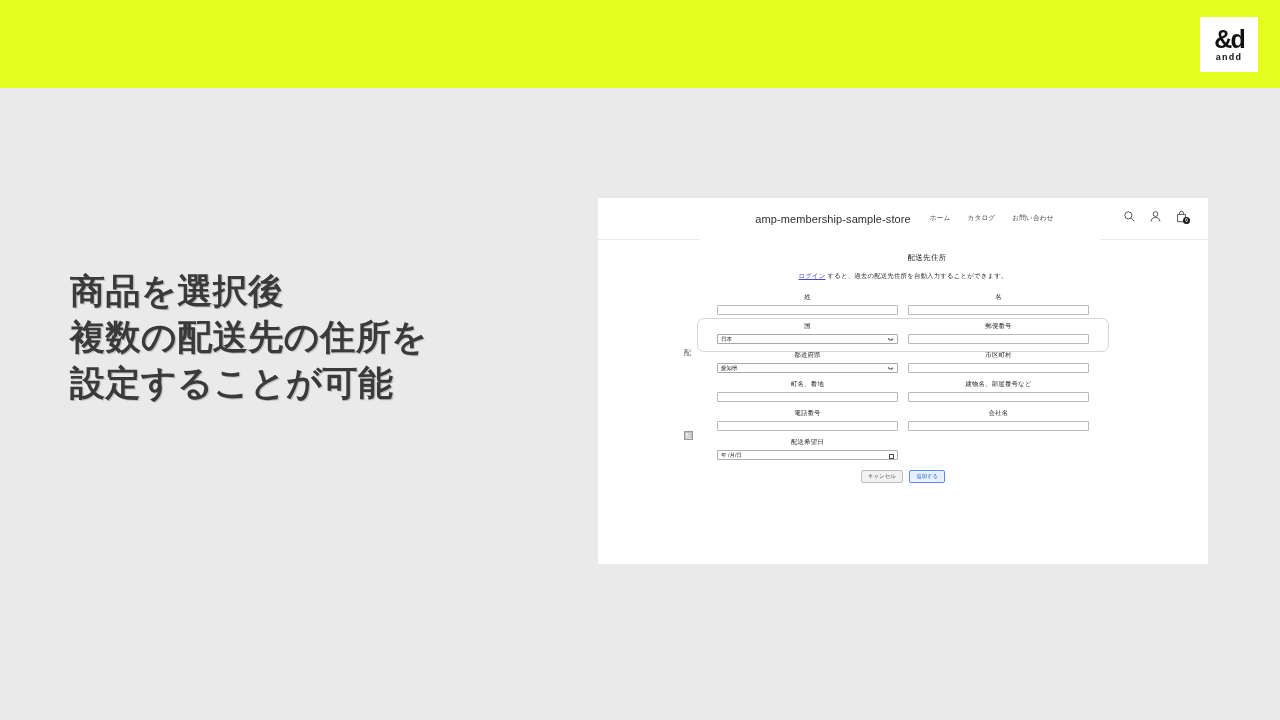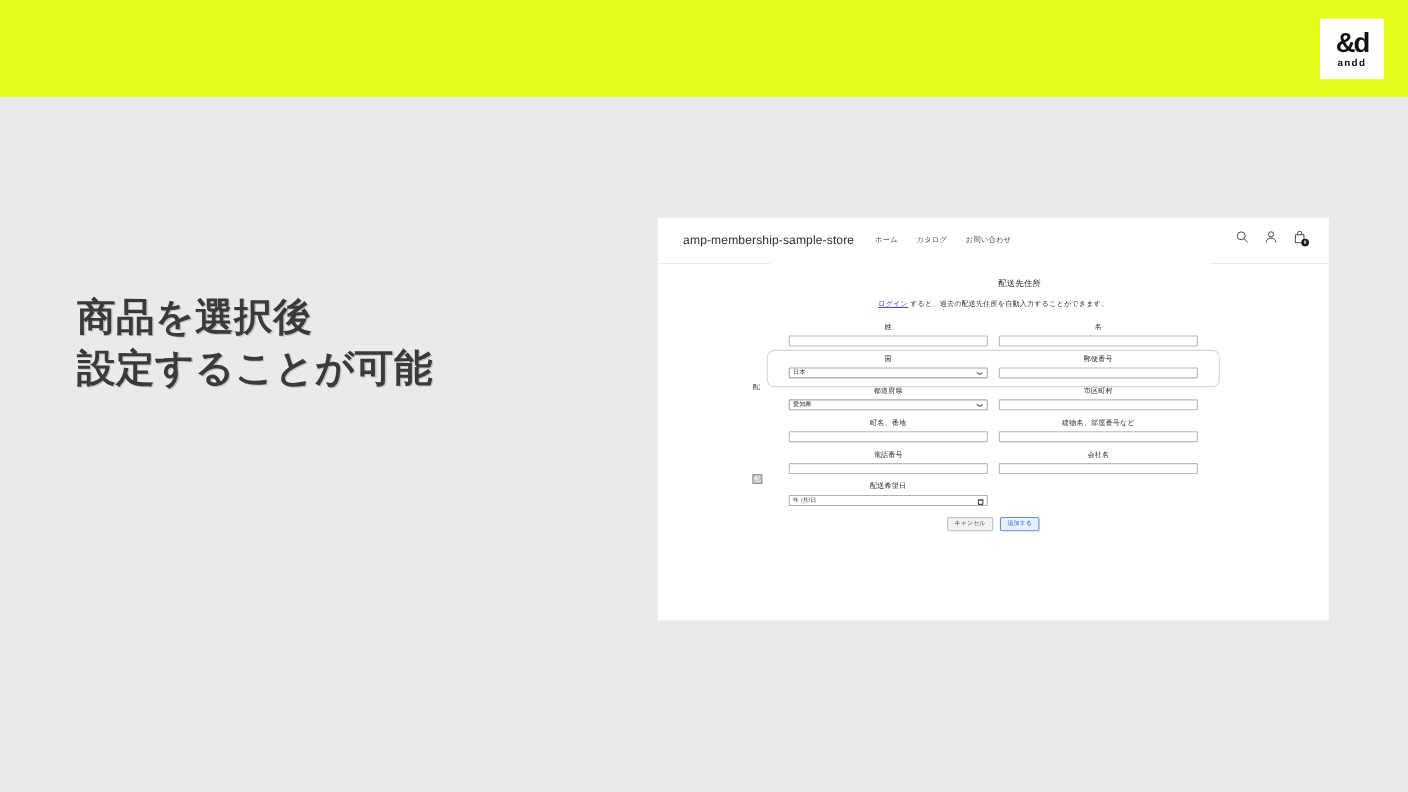--- a/index.html
+++ b/index.html
@@ -71,41 +71,41 @@
     width: 540px;
   }
   .copy-line {
     font-size: 35px;
     font-weight: 700;
     color: #3a3a3a;
     line-height: 1.32;
     letter-spacing: 0.5px;
     text-shadow: 1.2px 1.2px 0 rgba(160,160,160,0.55);
     white-space: nowrap;
-    font-family: Liberation Mono, monospace;
   }
 
   
   .inset {
     position: absolute;
     left: 598px;
     top: 198px;
     width: 610px;
     height: 366px;
     background: #ffffff;
     overflow: hidden;
   }
 
   .store-header {
     position: relative;
     height: 41px;
     display: flex;
     align-items: center;
     padding: 0 20px 0 23px;
     box-sizing: border-box;
+    justify-content: center;
   }
   .store-name {
     font-size: 11px;
     color: #2e2e2e;
     font-weight: 400;
     letter-spacing: 0.1px;
     white-space: nowrap;
   }
   .store-nav {
     display: flex;
@@ -347,20 +347,21 @@
 
 <div class="banner">
   <div class="logo-box">
     <div class="logo-mark">&amp;d</div>
     <div class="logo-word">andd</div>
   </div>
 </div>
 
 <div class="copy">
   <div class="copy-line">商品を選択後</div>
+  <div class="copy-line">複数の配送先の住所を</div>
   <div class="copy-line">設定することが可能</div>
 </div>
 
 <div class="inset">
 
   <div class="store-header">
     <div class="store-name">amp-membership-sample-store</div>
     <div class="store-nav">
       <div class="store-nav-item">ホーム</div>
       <div class="store-nav-item">カタログ</div>

